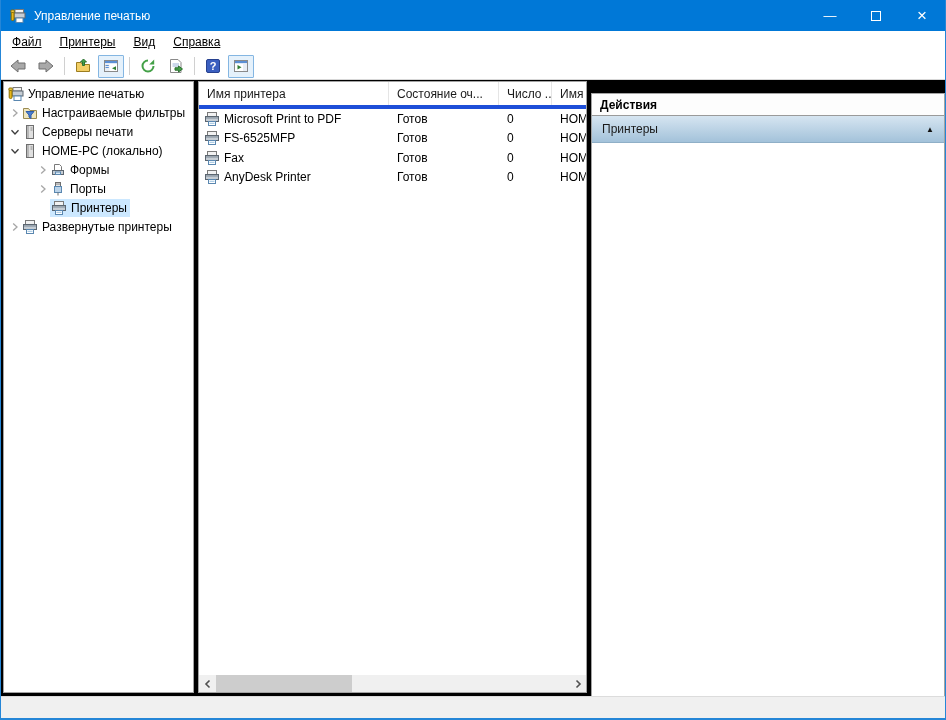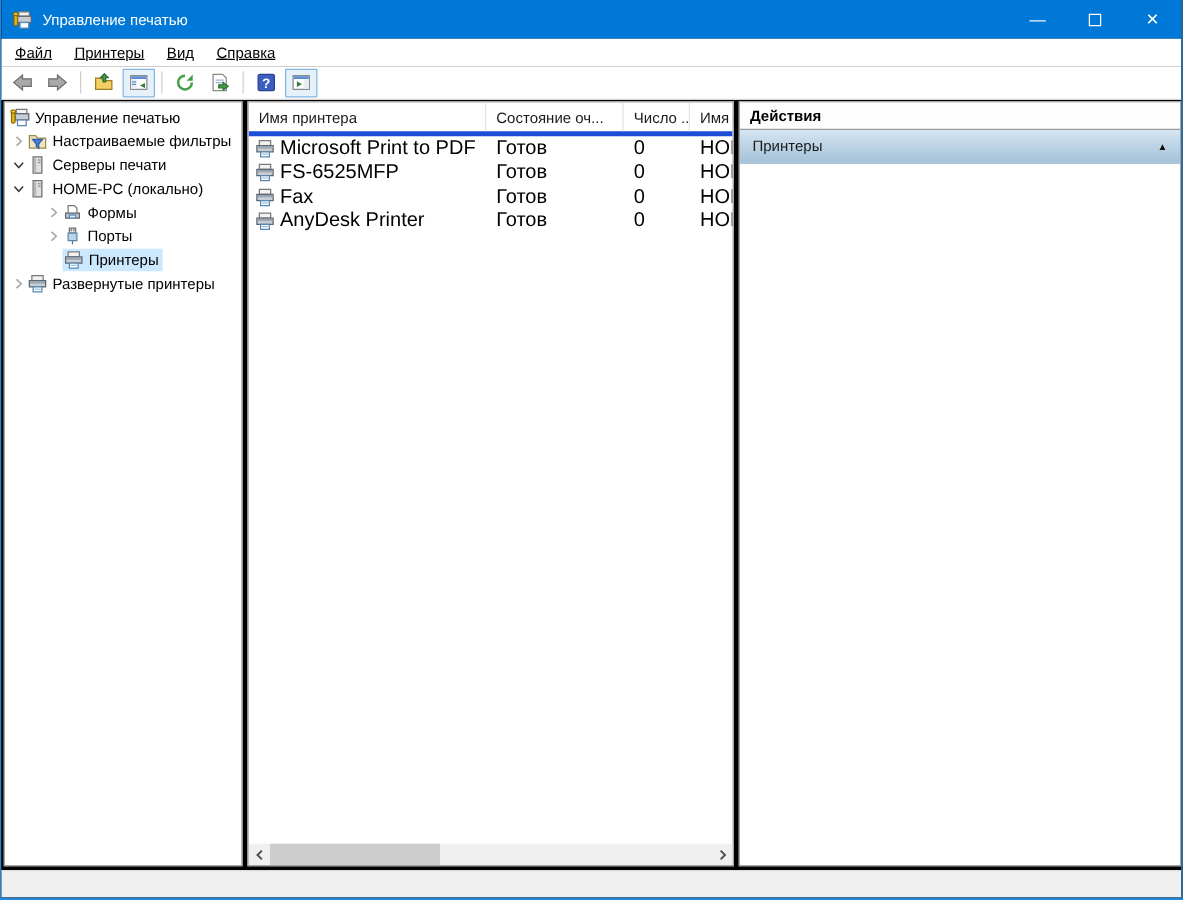--- a/index.html
+++ b/index.html
@@ -29,38 +29,38 @@
     border-bottom:1px solid #d7d7d7; display:flex; align-items:center; padding-left:3px; }
   .tbtn{ width:26px; height:23px; display:flex; align-items:center; justify-content:center;
     border:1px solid transparent; border-radius:1px; margin:0 1px; }
   .tbtn svg{ width:16px; height:16px; }
   .tbtn.pressed{ background:#e5f1fb; border-color:#84b6e2; }
   .tsep{ width:1px; height:18px; background:#d0d0d0; margin:0 4px; }
   
   .pane{ position:absolute; top:81px; height:612px; background:#ffffff; border:1px solid #a3a3a3; }
   .tree-pane{ left:2px; width:191px; overflow:hidden; }
   .list-pane{ left:197px; width:389px; overflow:hidden; }
-  .actions-pane{ left:590px; width:354px; overflow:hidden; }
+  .actions-pane{ left:590px; width:354px; overflow:hidden;margin-top:12px; }
   
   .tree{ padding-top:2px; }
   .tree-row{ height:19px; display:flex; align-items:center; font-size:12px; color:#000;
     white-space:nowrap; }
   .tree-row .expander{ width:14px; height:14px; flex:0 0 auto; display:flex; align-items:center; justify-content:center; }
   .tree-row .spacer{ width:14px; flex:0 0 auto; }
   .tree-row .ticon{ width:16px; height:16px; flex:0 0 auto; margin-right:4px; }
   .tree-row .ticon svg{ width:16px; height:16px; display:block; }
   .d0{ padding-left:4px; } .d1{ padding-left:4px; } .d2{ padding-left:4px; } .d3{ padding-left:32px; }
   .selwrap{ display:flex; align-items:center; background:#cce8ff; padding:1px 3px 1px 1px; }
   .selwrap .ticon{ margin-right:4px; }
   
   .list-header{ display:flex; height:27px; border-bottom:4px solid #1d4ed8; align-items:flex-start; }
   .hcell{ height:100%; display:flex; align-items:center; padding-left:8px; font-size:12px;
     color:#1a1a1a; border-right:1px solid #e5e5e5; white-space:nowrap; overflow:hidden; }
   .hc1{ width:190px; } .hc2{ width:110px; } .hc3{ width:53px; } .hc4{ flex:1; border-right:none; }
-  .lrow{ display:flex; height:19.5px; align-items:center; font-size:16px; color:#000; }
+  .lrow{ display:flex; height:19.5px; align-items:center; font-size:12px; color:#000; }
   .lcell{ white-space:nowrap; overflow:hidden; }
   .c1{ width:190px; display:flex; align-items:center; padding-left:5px; }
   .c1 .ricon{ width:16px; height:16px; margin-right:4px; flex:0 0 auto; }
   .c1 .ricon svg{ width:16px; height:16px; display:block; }
   .c2{ width:110px; padding-left:8px; } .c3{ width:53px; padding-left:8px; } .c4{ flex:1; padding-left:8px; }
   
   .hscroll{ position:absolute; left:0; right:0; bottom:0; height:17px; background:#f0f0f0;
     display:flex; align-items:center; }
   .harrow{ width:17px; height:17px; display:flex; align-items:center; justify-content:center; flex:0 0 auto; }
   .htrack{ position:relative; flex:1; height:17px; }

